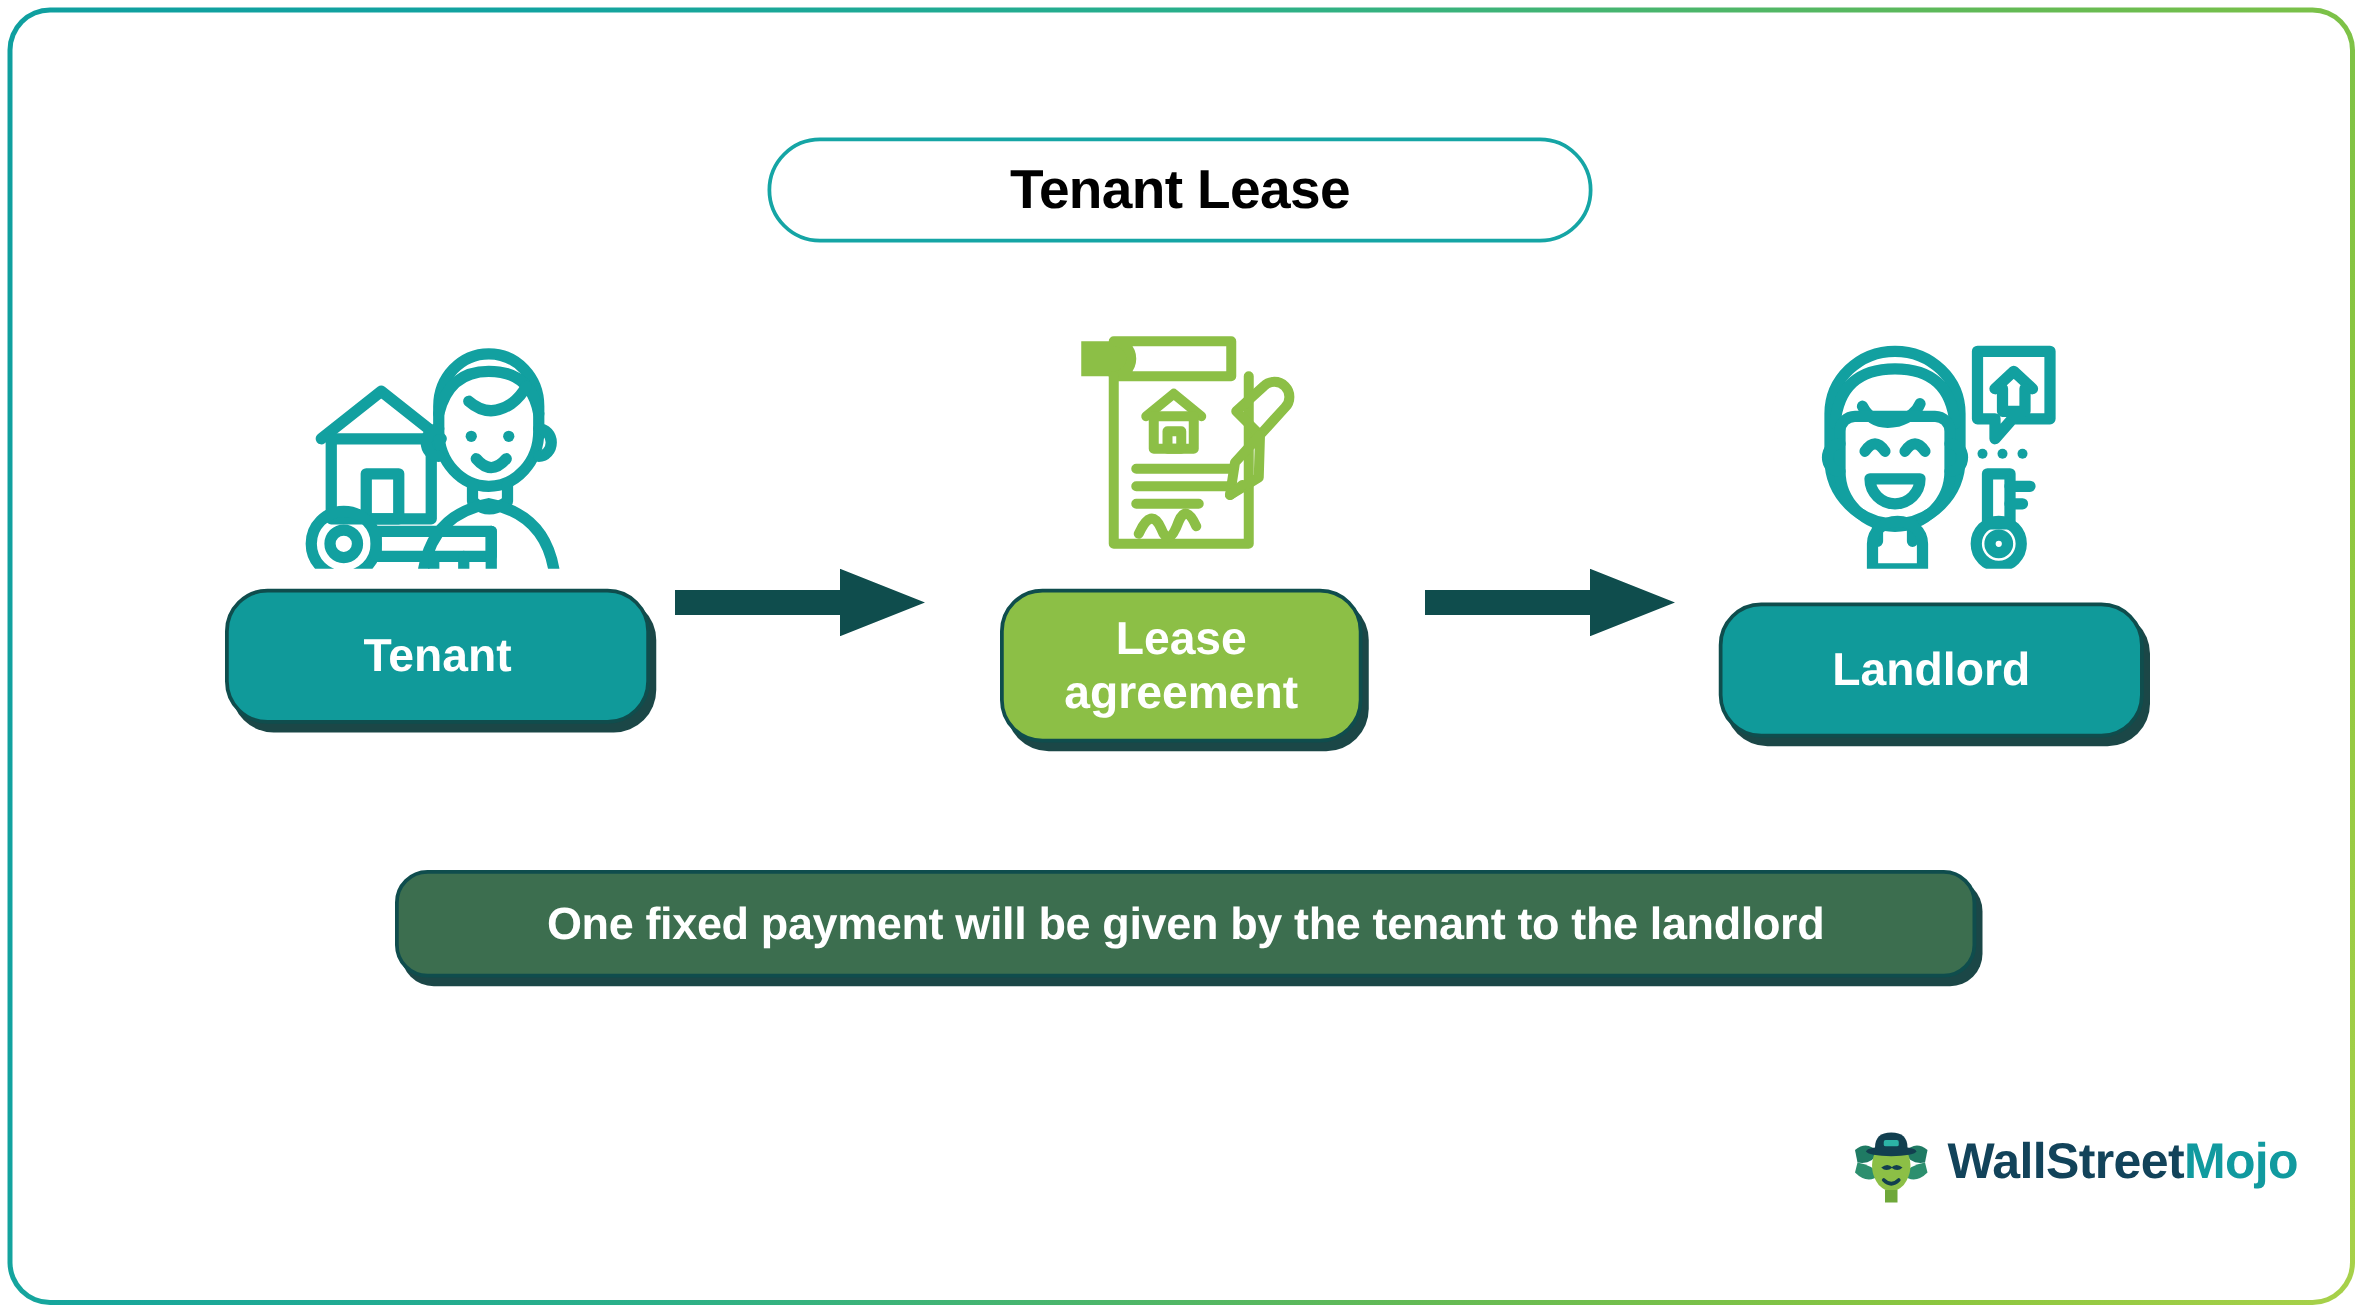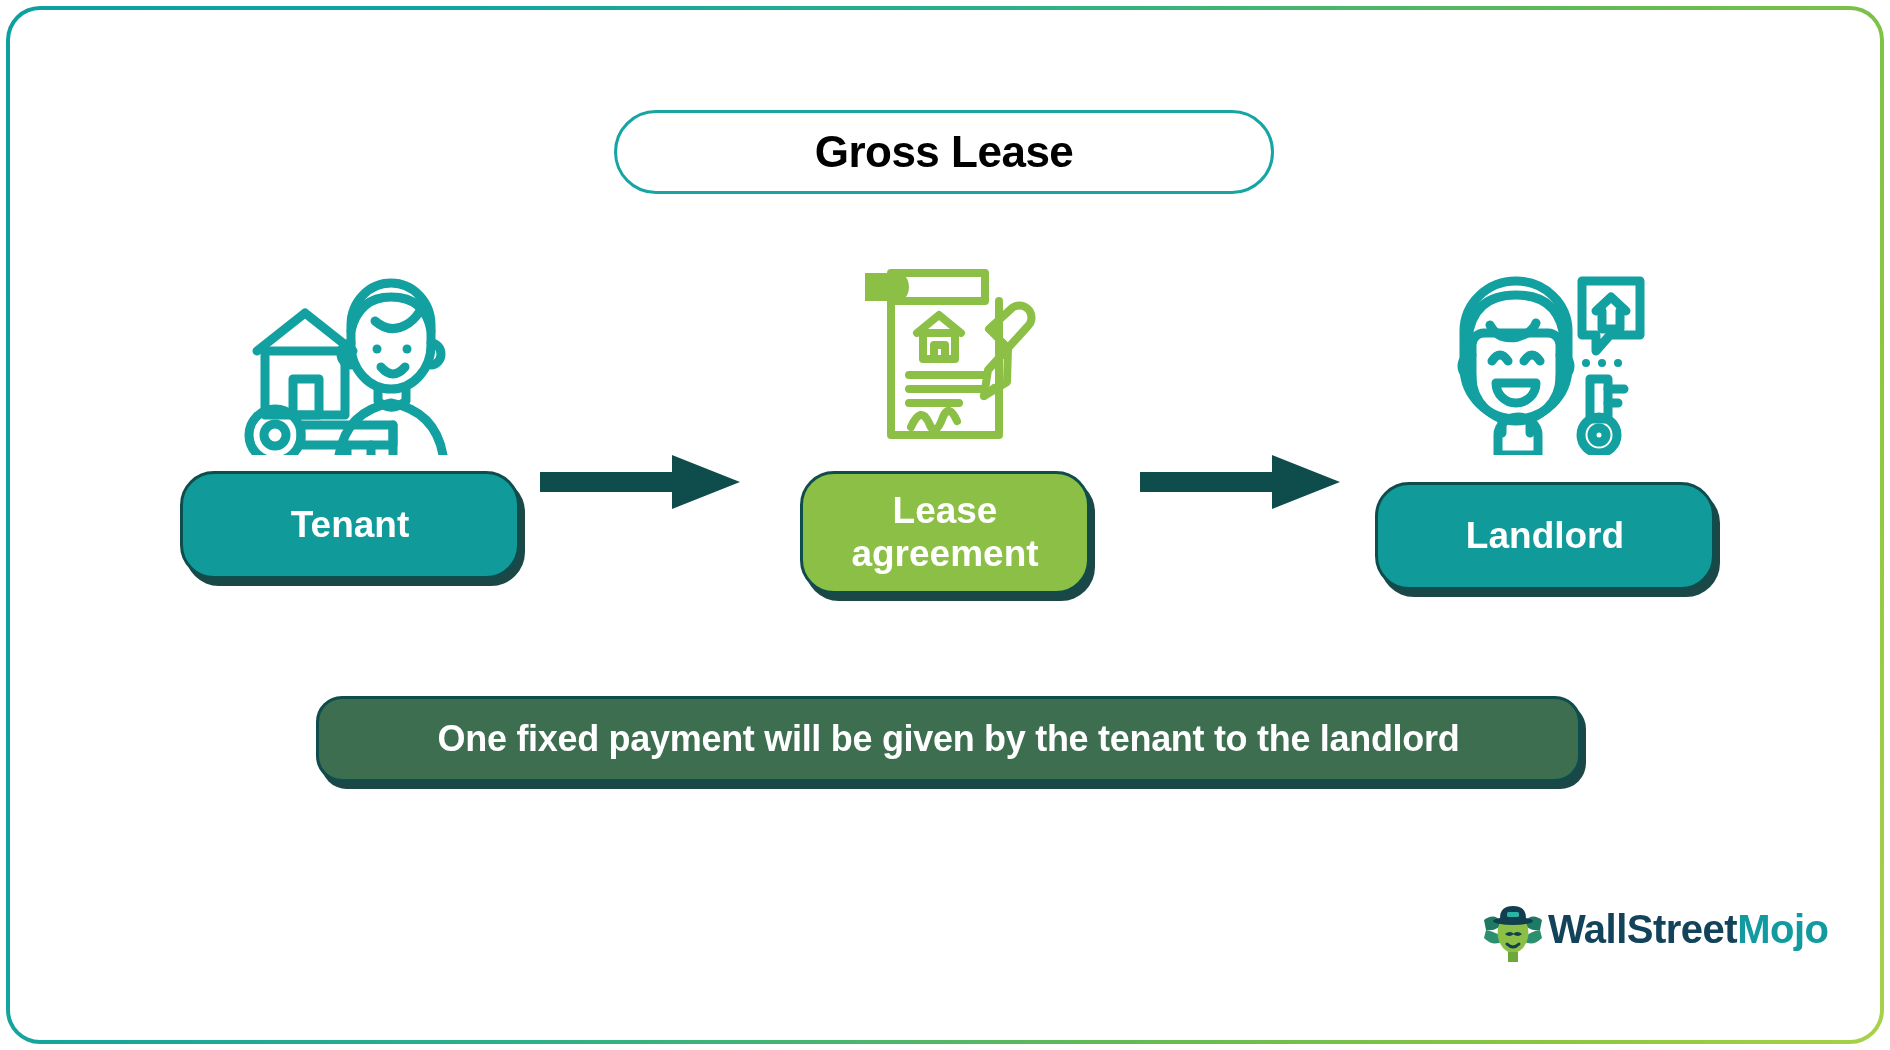--- a/index.html
+++ b/index.html
@@ -146,21 +146,21 @@
   }
 
   
   .logo {
     position: absolute;
     left: 1478px;
     top: 892px;
     height: 74px;
     display: flex;
     align-items: center;
-    gap: 0;
+    gap: 10px;
   }
   .logo-mark { width: 70px; height: 70px; flex: none; }
   .logo-word {
     font-size: 40px;
     font-weight: 700;
     letter-spacing: -0.5px;
     white-space: nowrap;
   }
   .logo-word .w1 { color: #12435a; }
   .logo-word .w2 { color: #119a9f; }
@@ -168,21 +168,21 @@
 </head>
 <body>
 
 <div id="infographic">
 
   <div class="frame">
     <div class="frame-inner"></div>
   </div>
 
   <div class="title-pill">
-    <span class="title-text">Gross Lease</span>
+    <span class="title-text">Tenant Lease</span>
   </div>
 
   <div class="flow">
 
     <div class="node tenant">
       <div class="node-icon">
         <svg width="230" height="196" viewBox="0 0 230 196">
           <g fill="none" stroke="#12a0a0" stroke-width="9" stroke-linecap="round" stroke-linejoin="round">
 
             <path d="M22 92 L70 54 L118 92"></path>

